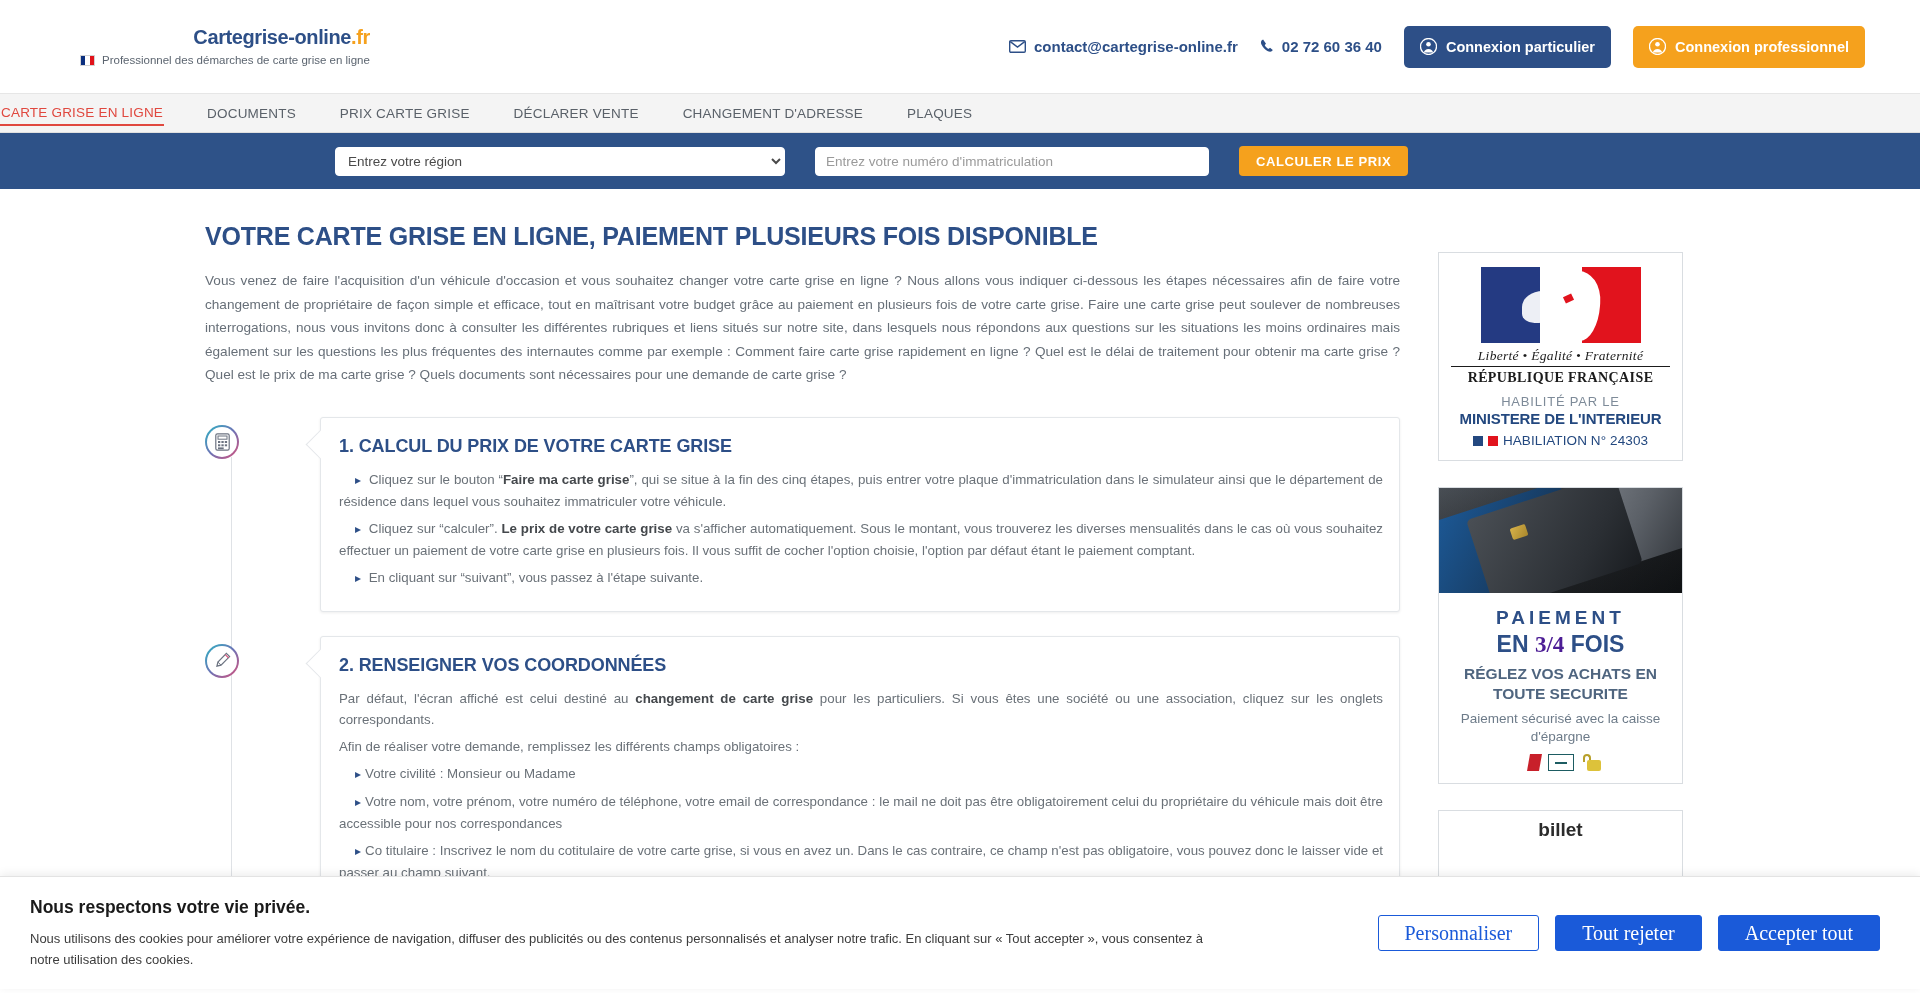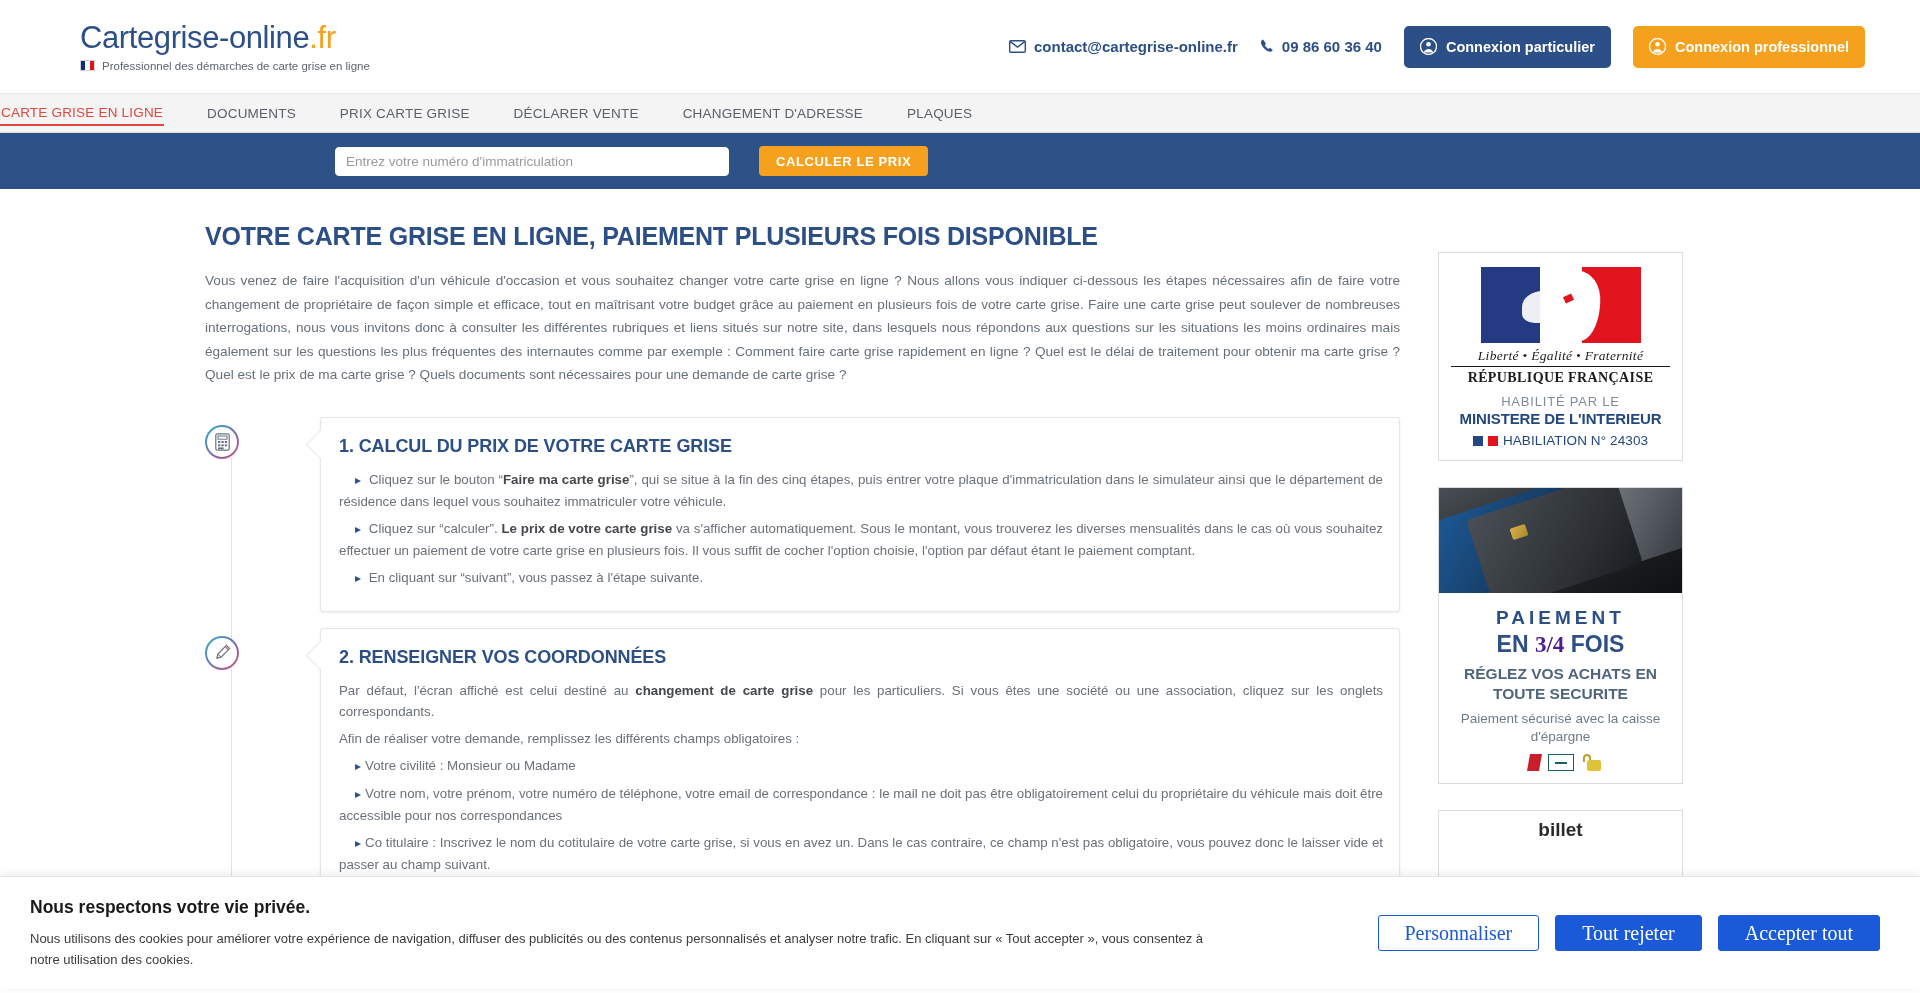--- a/index.html
+++ b/index.html
@@ -16,26 +16,27 @@
   
   .topbar {
     height: 93px;
     background: #ffffff;
     display: flex;
     align-items: center;
     padding: 0 55px 0 80px;
   }
   .brand { flex: 0 0 auto; }
   .brand-name {
-    font-size: 31px;
-    font-weight: normal;
+    font-size: 20px;
+    font-weight: bold;
     color: #2d4f87;
     letter-spacing: -0.4px;
     line-height: 1;
     white-space: nowrap;
+    text-align: right;
   }
   .brand-name .tld { color: #f5a11d; }
   .brand-tag {
     display: flex;
     align-items: center;
     gap: 7px;
     margin-top: 7px;
     font-size: 11.5px;
     color: #5c6570;
   }
@@ -174,21 +175,21 @@
   }
 
   
   .steps { position: relative; padding-left: 115px; }
   .step-line {
     position: absolute;
     left: 26px; top: 40px; bottom: 10px;
     width: 1px;
     background: #dfe2e6;
   }
-  .step { position: relative; margin-bottom: 16px; }
+  .step { position: relative; margin-bottom: 24px; }
   .step-icon {
     position: absolute;
     left: -115px; top: 8px;
     width: 34px; height: 34px;
     border-radius: 50%;
     background: linear-gradient(135deg, #2bb5c4 0%, #6d73b5 50%, #d94f7a 100%);
     display: flex; align-items: center; justify-content: center;
   }
   .step-icon-inner {
     width: 30px; height: 30px;
@@ -434,21 +435,21 @@
         <rect x="0.7" y="0.7" width="15.6" height="11.6" rx="1.2" fill="none" stroke="#2d4f87" stroke-width="1.4"></rect>
         <path d="M1.3 1.6 L8.5 7.1 L15.7 1.6" fill="none" stroke="#2d4f87" stroke-width="1.4"></path>
       </svg>
       <span>contact@cartegrise-online.fr</span>
     </div>
 
     <div class="contact-chip">
       <svg width="14" height="15" viewBox="0 0 14 15">
         <path d="M1.8 1.2c-1 1.1-1.1 2.7-.2 4.6 1.1 2.4 3.3 4.8 5.8 6.1 2 1 3.6 1 4.6 0l.8-.9-2.8-2.3-1.2 1c-.2.2-.5.2-.8 0-1.2-.7-2.4-1.9-3.1-3.2-.1-.3-.1-.5.1-.7l1-1.1L3.1.5z" fill="#2d4f87"></path>
       </svg>
-      <span>09 86 60 36 40</span>
+      <span>02 72 60 36 40</span>
     </div>
 
     <button class="btn-login blue">
       <svg width="17" height="17" viewBox="0 0 17 17">
         <circle cx="8.5" cy="8.5" r="8" fill="none" stroke="#ffffff" stroke-width="1.3"></circle>
         <circle cx="8.5" cy="6.3" r="2.3" fill="#ffffff"></circle>
         <path d="M3.8 14.4a4.9 4.9 0 0 1 9.4 0" fill="#ffffff"></path>
       </svg>
       <span>Connexion particulier</span>
     </button>
@@ -467,20 +468,23 @@
 <nav class="navbar">
   <div class="nav-item active">CARTE GRISE EN LIGNE</div>
   <div class="nav-item">DOCUMENTS</div>
   <div class="nav-item">PRIX CARTE GRISE</div>
   <div class="nav-item">DÉCLARER VENTE</div>
   <div class="nav-item">CHANGEMENT D'ADRESSE</div>
   <div class="nav-item">PLAQUES</div>
 </nav>
 
 <div class="searchbar">
+  <select class="region-select">
+    <option>Entrez votre région</option>
+  </select>
   <input class="plate-input" type="text" placeholder="Entrez votre numéro d'immatriculation" style="">
   <button class="btn-calc">CALCULER LE PRIX</button>
 </div>
 
 <div class="page">
 
   <div class="content">
     <h1 class="page-title">VOTRE CARTE GRISE EN LIGNE, PAIEMENT PLUSIEURS FOIS DISPONIBLE</h1>
     <p class="intro">Vous venez de faire l'acquisition d'un véhicule d'occasion et vous souhaitez changer votre carte grise en ligne ? Nous allons vous indiquer ci-dessous les étapes nécessaires afin de faire votre changement de propriétaire de façon simple et efficace, tout en maîtrisant votre budget grâce au paiement en plusieurs fois de votre carte grise. Faire une carte grise peut soulever de nombreuses interrogations, nous vous invitons donc à consulter les différentes rubriques et liens situés sur notre site, dans lesquels nous répondons aux questions sur les situations les moins ordinaires mais également sur les questions les plus fréquentes des internautes comme par exemple : Comment faire carte grise rapidement en ligne ? Quel est le délai de traitement pour obtenir ma carte grise ? Quel est le prix de ma carte grise ? Quels documents sont nécessaires pour une demande de carte grise ?</p>
 

